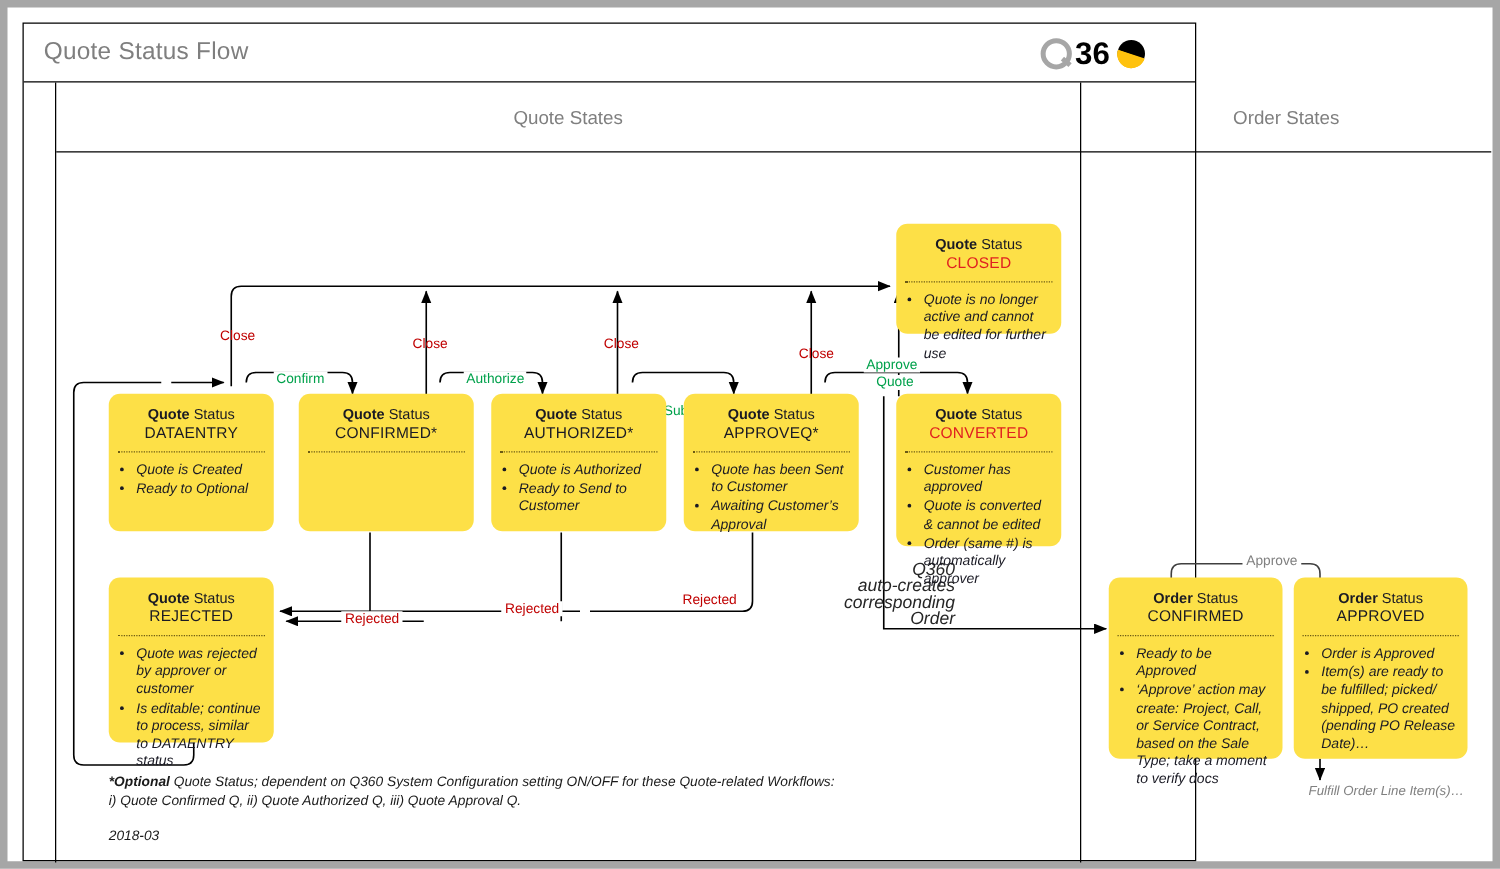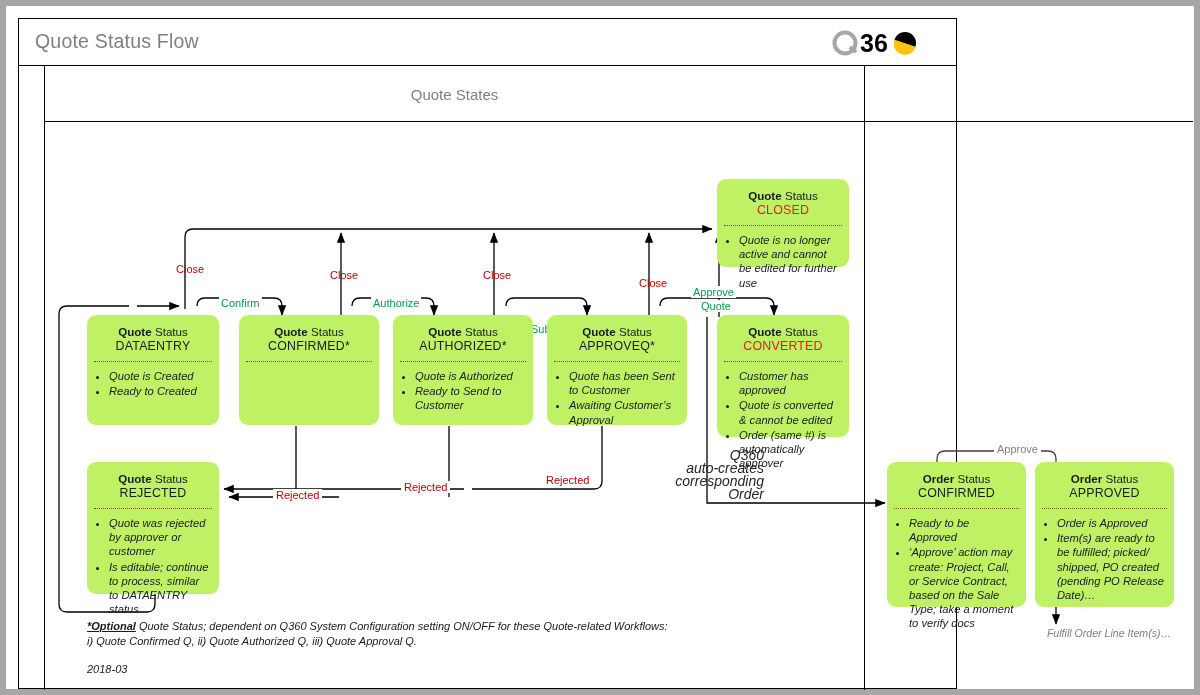--- a/index.html
+++ b/index.html
@@ -51,21 +51,21 @@
     font-size:15px;color:#7f7f7f;
   }
   .hdr-order{
     position:absolute;left:846px;top:47px;width:328px;height:56px;
     display:flex;align-items:center;justify-content:center;
     font-size:15px;color:#7f7f7f;
   }
   
   .box{
     position:absolute;
-    background:#bef264;
+    background:#fde047;
     border-radius:9px;
     box-sizing:border-box;
     padding:0;
     color:#1a1a24;
   }
   .box .bhead{
     text-align:center;
     padding:9px 6px 7px 6px;
     font-size:11.6px;
     line-height:15px;
@@ -92,21 +92,21 @@
   .lbl.green{color:#00A14B;}
   .lbl.gray{color:#808080;}
   .note-italic{
     position:absolute;font-style:italic;font-size:14px;color:#262626;
     text-align:right;line-height:13px;
   }
   .footnote{
     position:absolute;left:68px;top:600px;width:640px;
     font-style:italic;font-size:11px;color:#1a1a1a;line-height:15px;
   }
-  .footnote b{font-weight:bold;text-decoration:underline;}
+  .footnote b{font-weight:bold;}
   .datestamp{
     position:absolute;left:68px;top:644px;
     font-style:italic;font-size:11px;color:#1a1a1a;
   }
   .fulfill{
     position:absolute;left:990px;top:608px;width:200px;
     font-style:italic;font-size:10.6px;color:#808080;text-align:center;
   }
 </style>
 </head>
@@ -130,20 +130,21 @@
         <path d="M128.4 26.5 A22 22 0 0 0 169.6 41.4 L128.4 26.5 Z" fill="#FFC20E"></path>
         <path d="M129 25 L170.5 39.5 L169.4 42.4 L128.3 28 Z" fill="#FFC20E"></path>
       </g>
     </svg>
   </div>
 
   <div class="leftrail"></div>
   <div class="hdrrow"></div>
   <div class="vdiv"></div>
   <div class="hdr-quote">Quote States</div>
+  <div class="hdr-order">Order States</div>
 
   <svg class="wires" viewBox="0 0 1176 671">
     <defs>
       <marker id="ah" markerWidth="9" markerHeight="9" refX="7.5" refY="3.2" orient="auto">
         <path d="M0,0 L8,3.2 L0,6.4 z" fill="#000"></path>
       </marker>
     </defs>
     <g fill="none" stroke="#000" stroke-width="1.3">
 
       <path d="M166,290 L166,218 Q166,210 174,210 L693,210" marker-end="url(#ah)"></path>
@@ -224,21 +225,21 @@
 
   <div class="box" style="left:68px;top:296px;width:132px;height:110px;">
     <div class="bhead">
       <b>Quote</b>
       <span>Status</span>
       <span class="st">DATAENTRY</span>
     </div>
     <div class="sep"></div>
     <ul>
       <li>Quote is Created</li>
-      <li>Ready to Created</li>
+      <li>Ready to Optional</li>
     </ul>
   </div>
 
   <div class="box" style="left:220px;top:296px;width:140px;height:110px;">
     <div class="bhead">
       <b>Quote</b>
       <span>Status</span>
       <span class="st">CONFIRMED*</span>
     </div>
     <div class="sep"></div>

